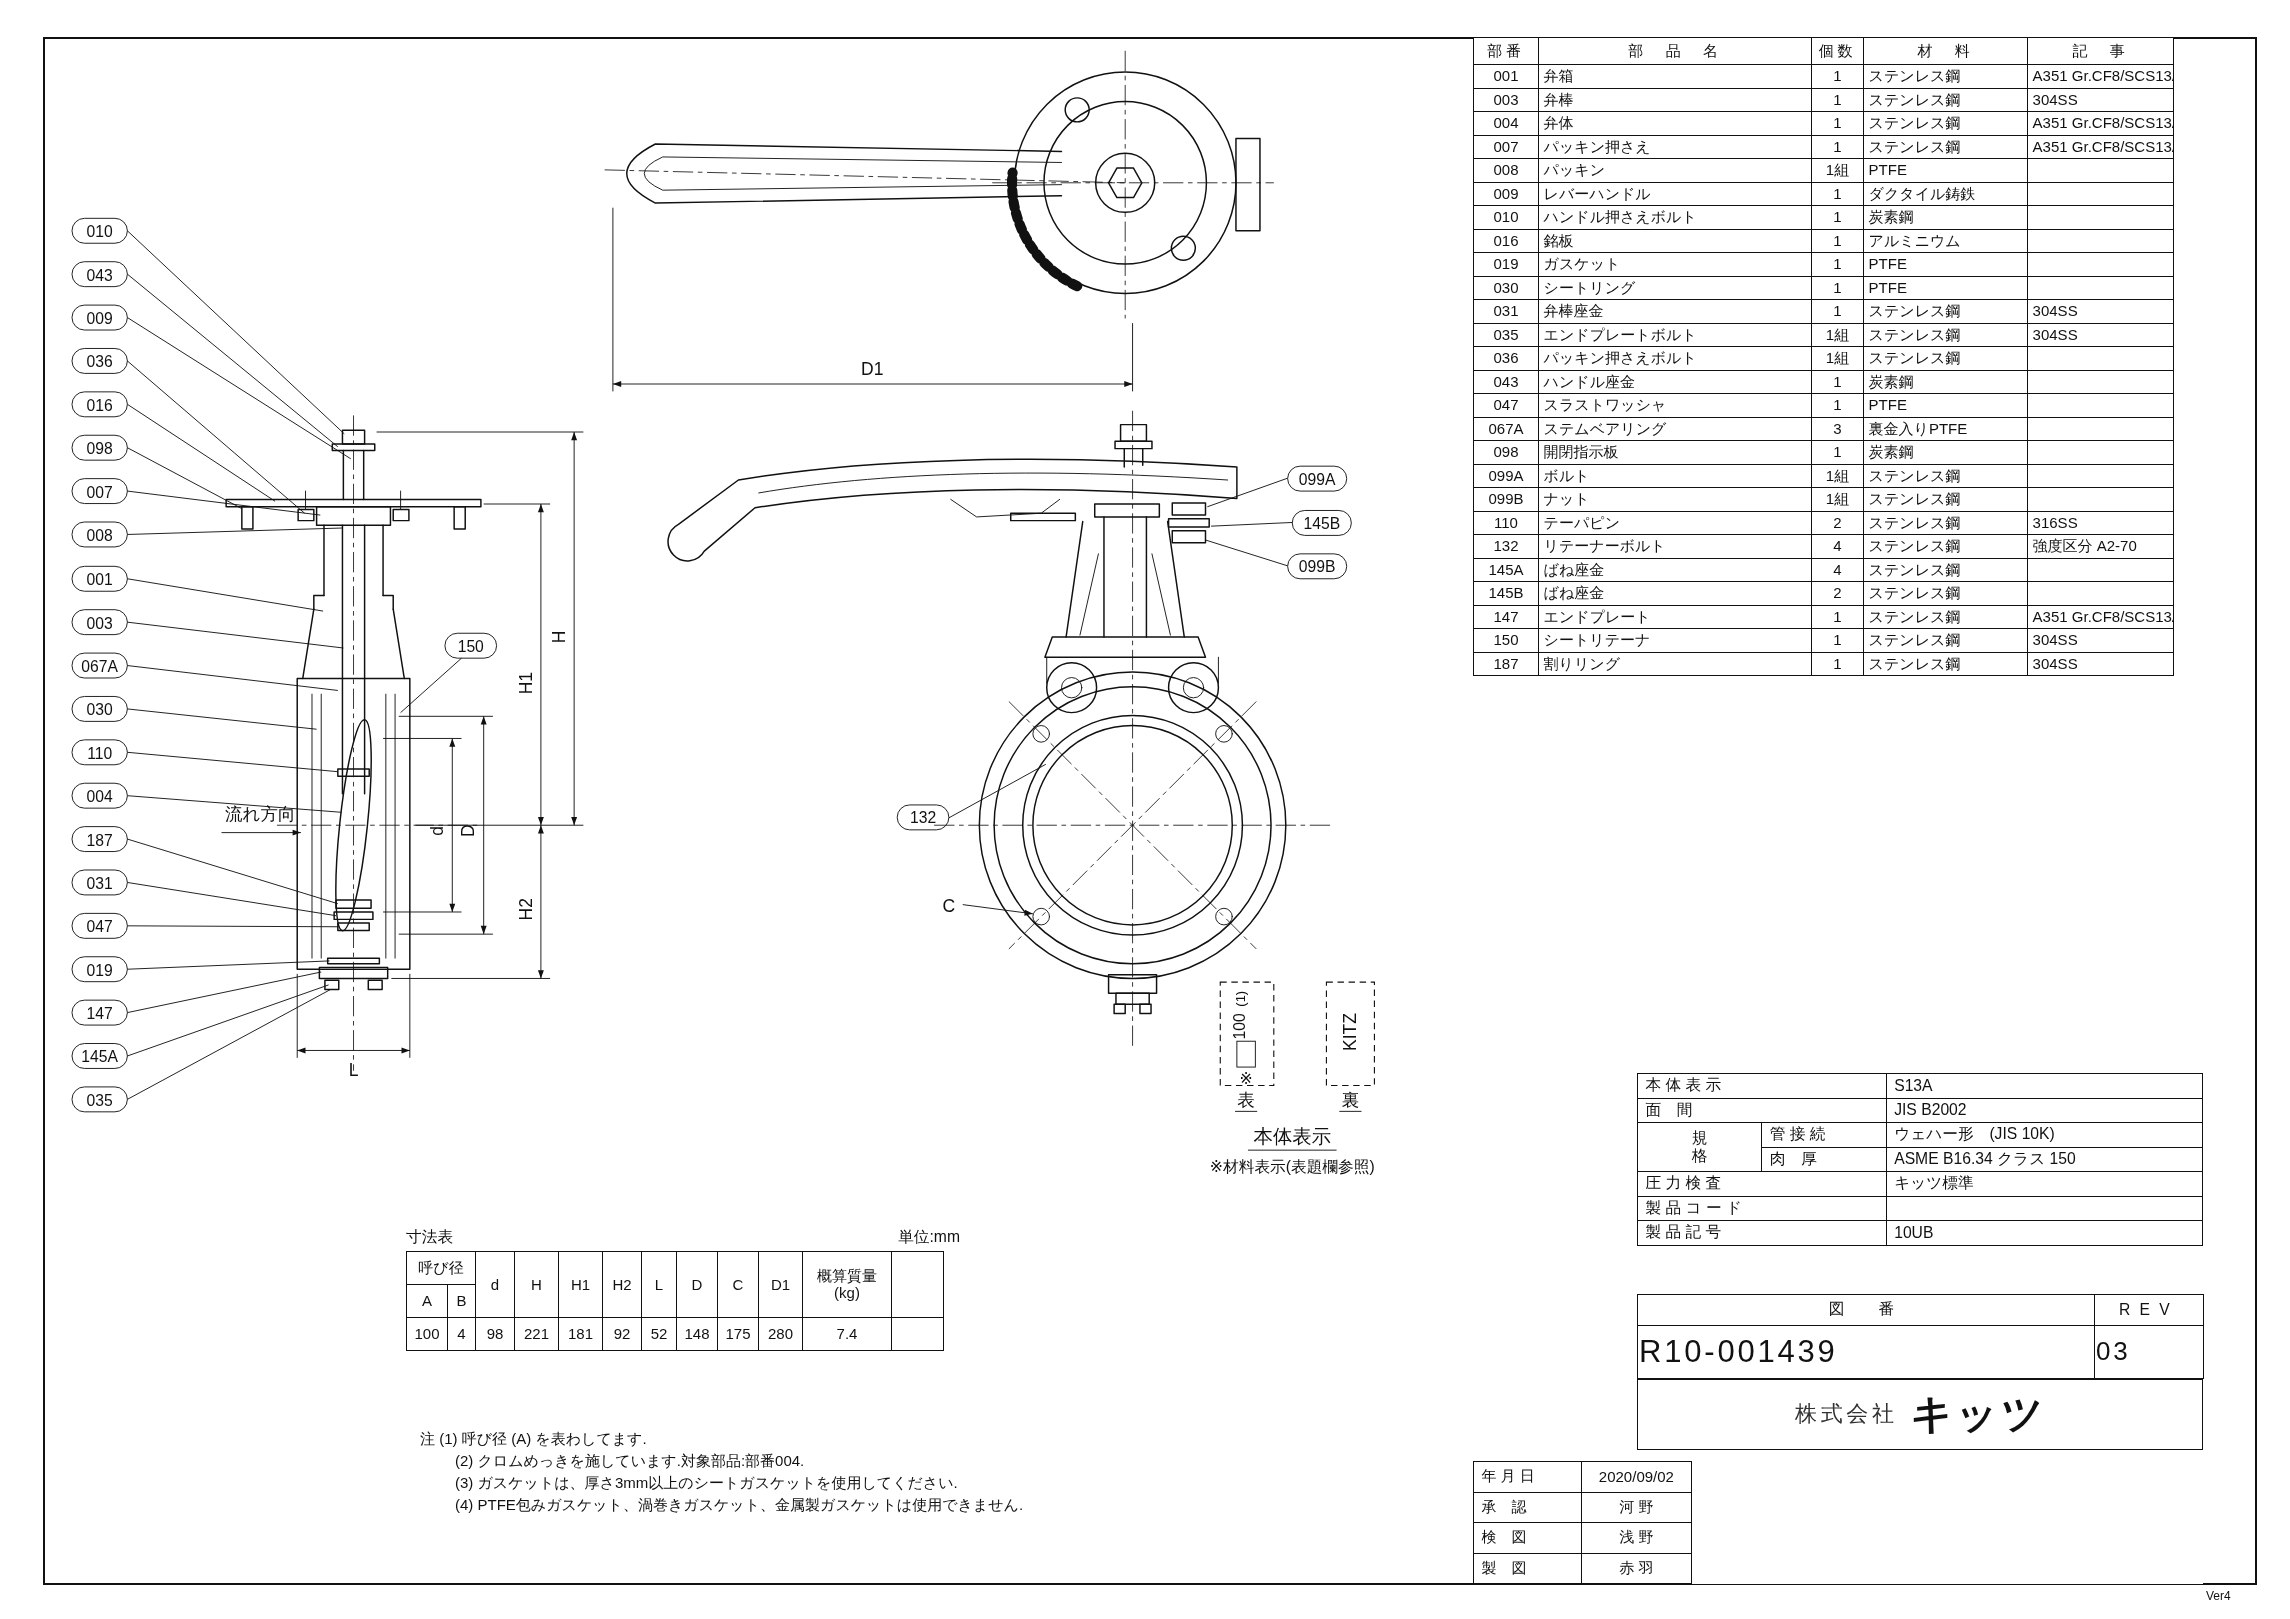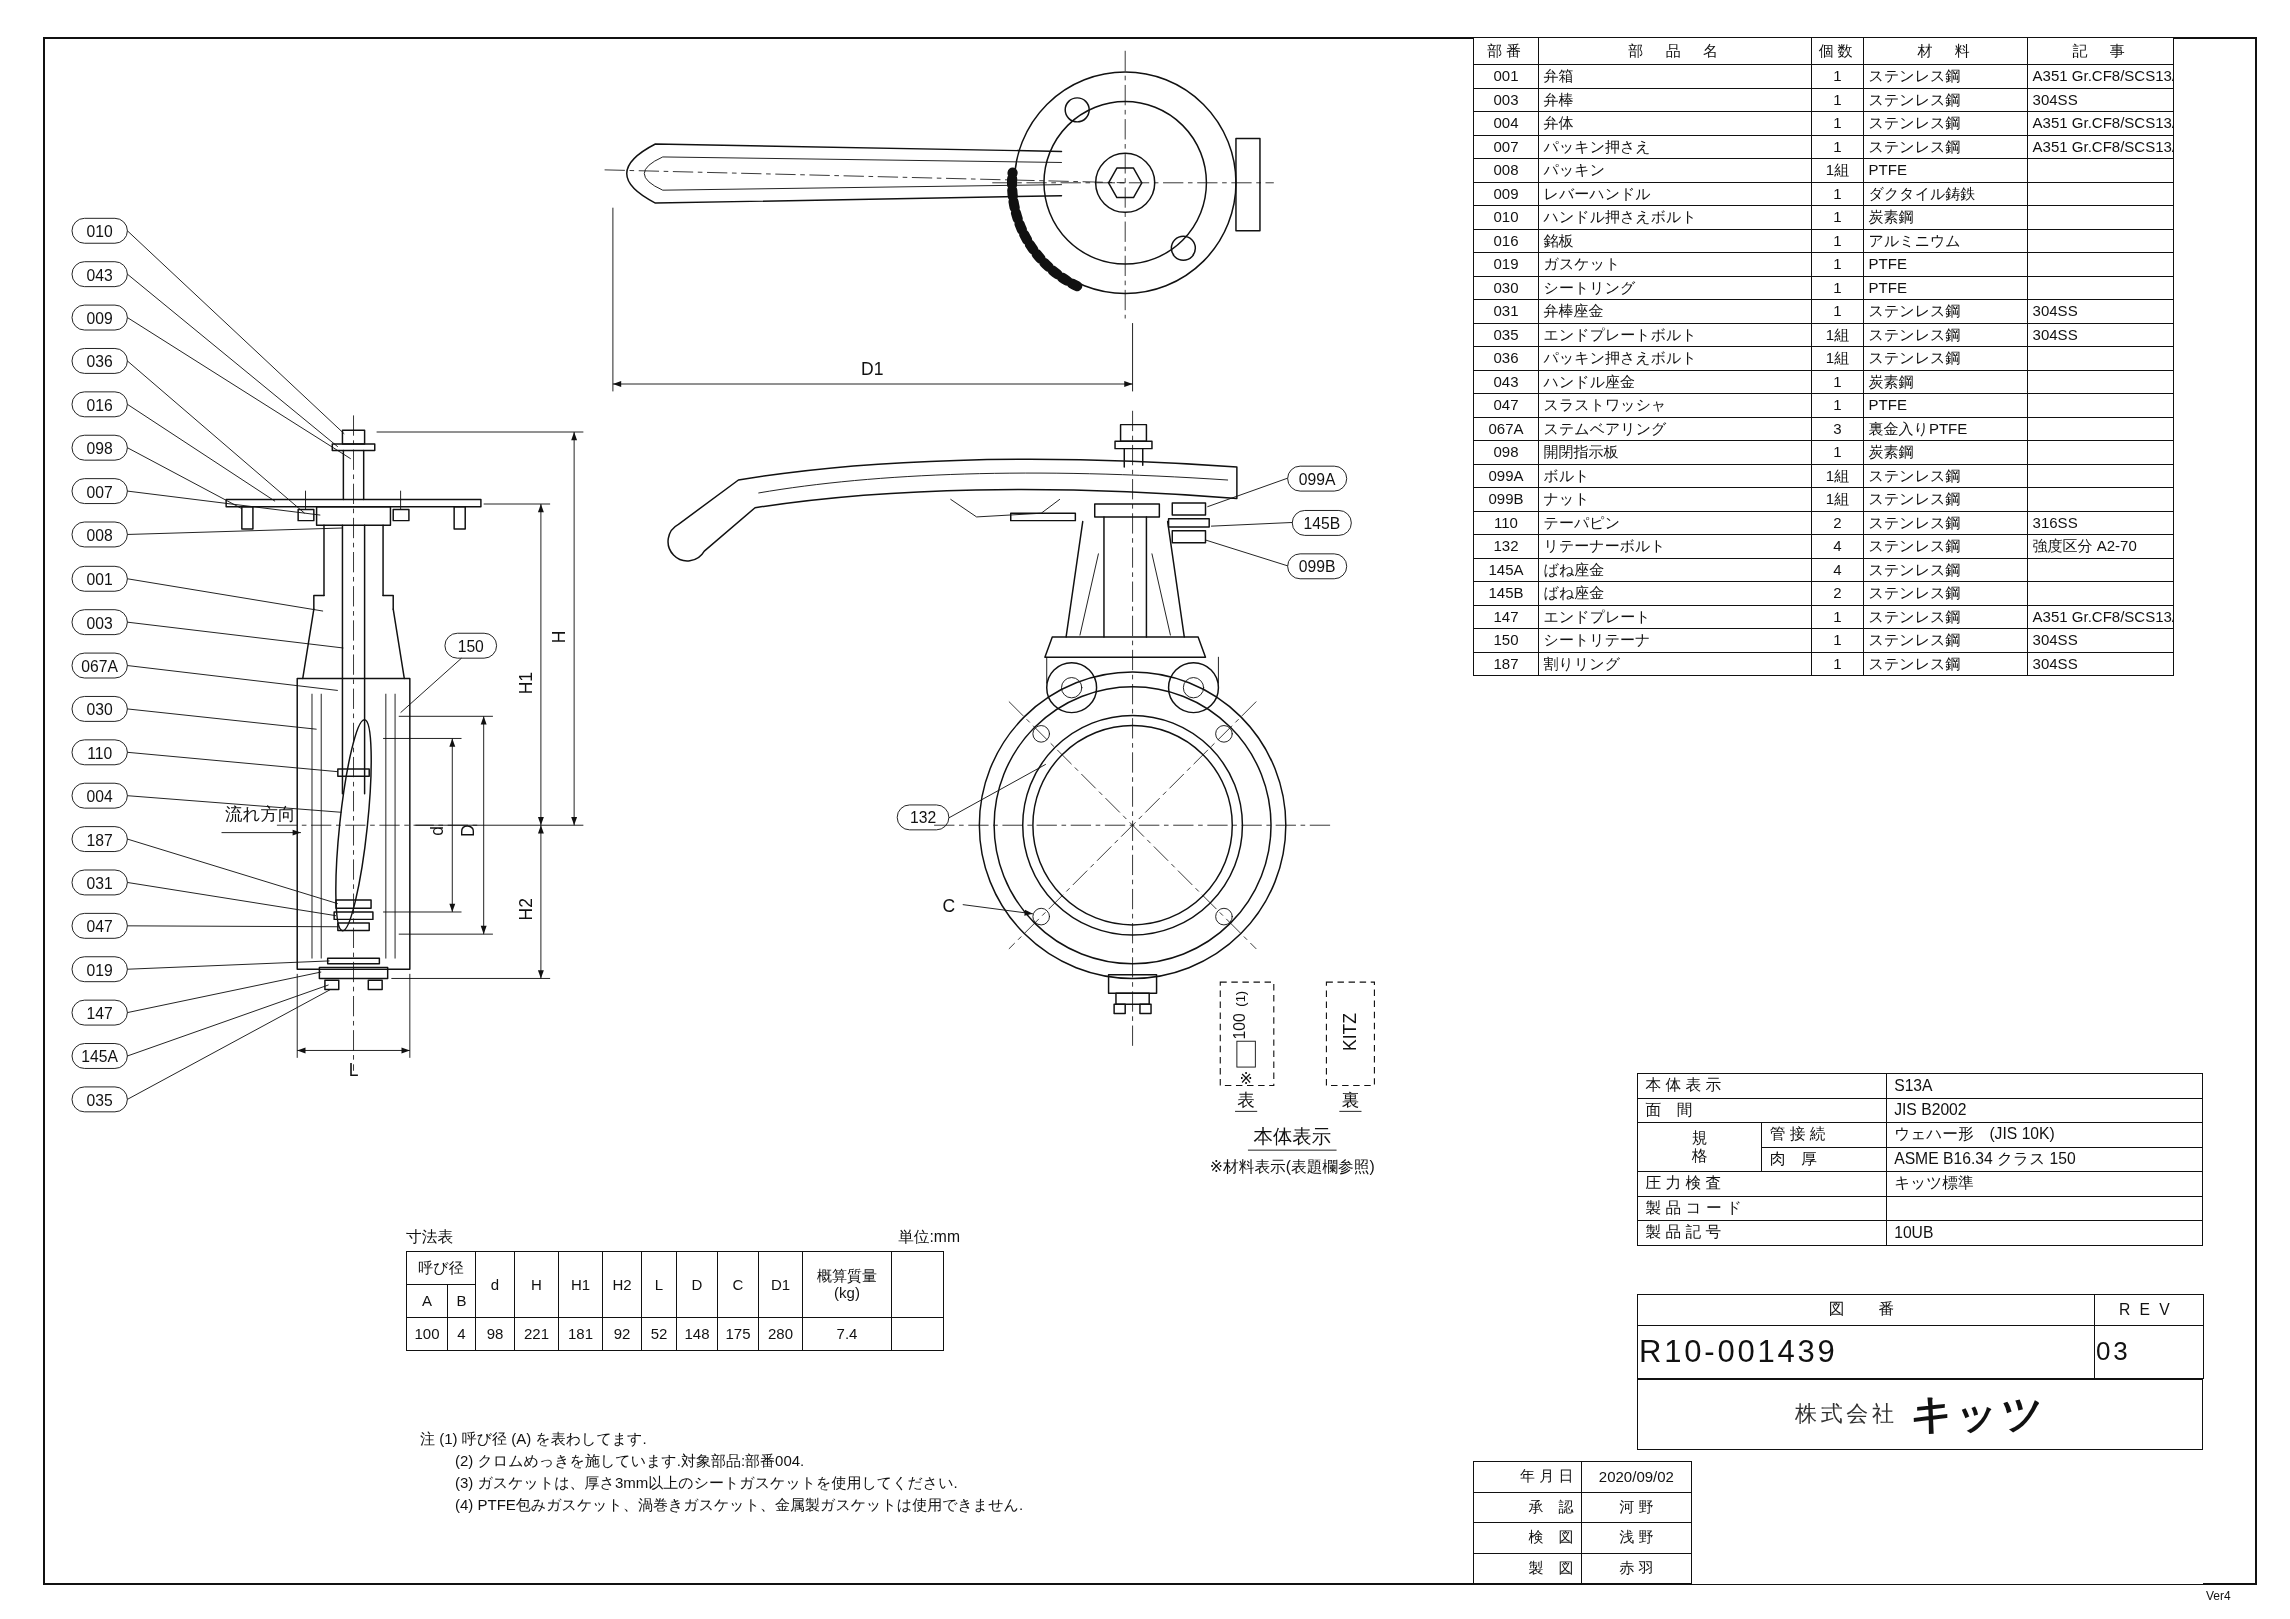--- a/index.html
+++ b/index.html
@@ -34,21 +34,21 @@
   .opmode{position:absolute;left:0;right:0;bottom:24px;text-align:center;font-size:18.5px;}
   .zuban{width:566px;margin-top:48px;}
   .zuban .lab{height:28px;text-align:center;font-size:15.7px;letter-spacing:9.2px;}
   .zuban .num{height:50px;text-align:left;font-size:31px;letter-spacing:2.8px;}
   .zuban .rev{width:109px;}
   .logo{width:566px;height:71px;border:1.3px solid #111;box-sizing:border-box;display:flex;align-items:center;justify-content:center;gap:13px;}
   .logo .pre{font-size:22px;letter-spacing:3.7px;color:#333;}
   .logo .kitz{font-size:41px;font-weight:900;letter-spacing:2.8px;transform:skewX(-6deg);}
   
   .appr{position:absolute;left:1473px;top:1461px;width:219px;font-size:15px;background:#fff;}
-  .appr td{height:29.5px;padding:0 7.4px;text-align:right;}
+  .appr td{height:29.5px;padding:0 7.4px;}
   .appr td:first-child{width:92px;}
   .appr td:last-child{text-align:center;}
   .ver{position:absolute;left:2206px;top:1589px;font-size:12px;}
   
   svg{position:absolute;left:0;top:0;}
   .obj{stroke:#111;fill:none;stroke-width:1.6;stroke-linejoin:round;stroke-linecap:round;}
   .thin{stroke-width:1;}
   .cl{stroke:#111;stroke-width:0.9;fill:none;stroke-dasharray:22 5 5 5;}
   .dim{stroke:#111;stroke-width:1;fill:none;}
   .teeth{stroke:#111;stroke-width:11;fill:none;stroke-dasharray:6.5 6;}

